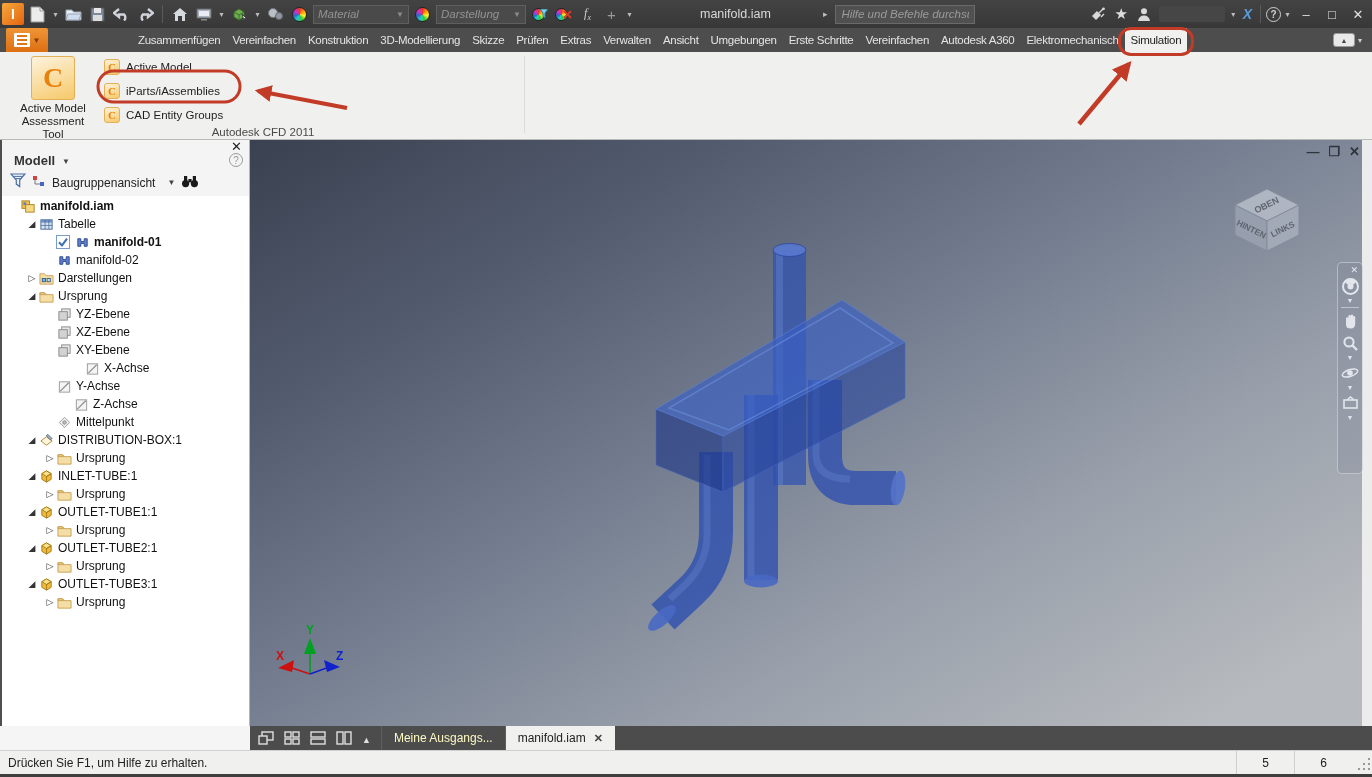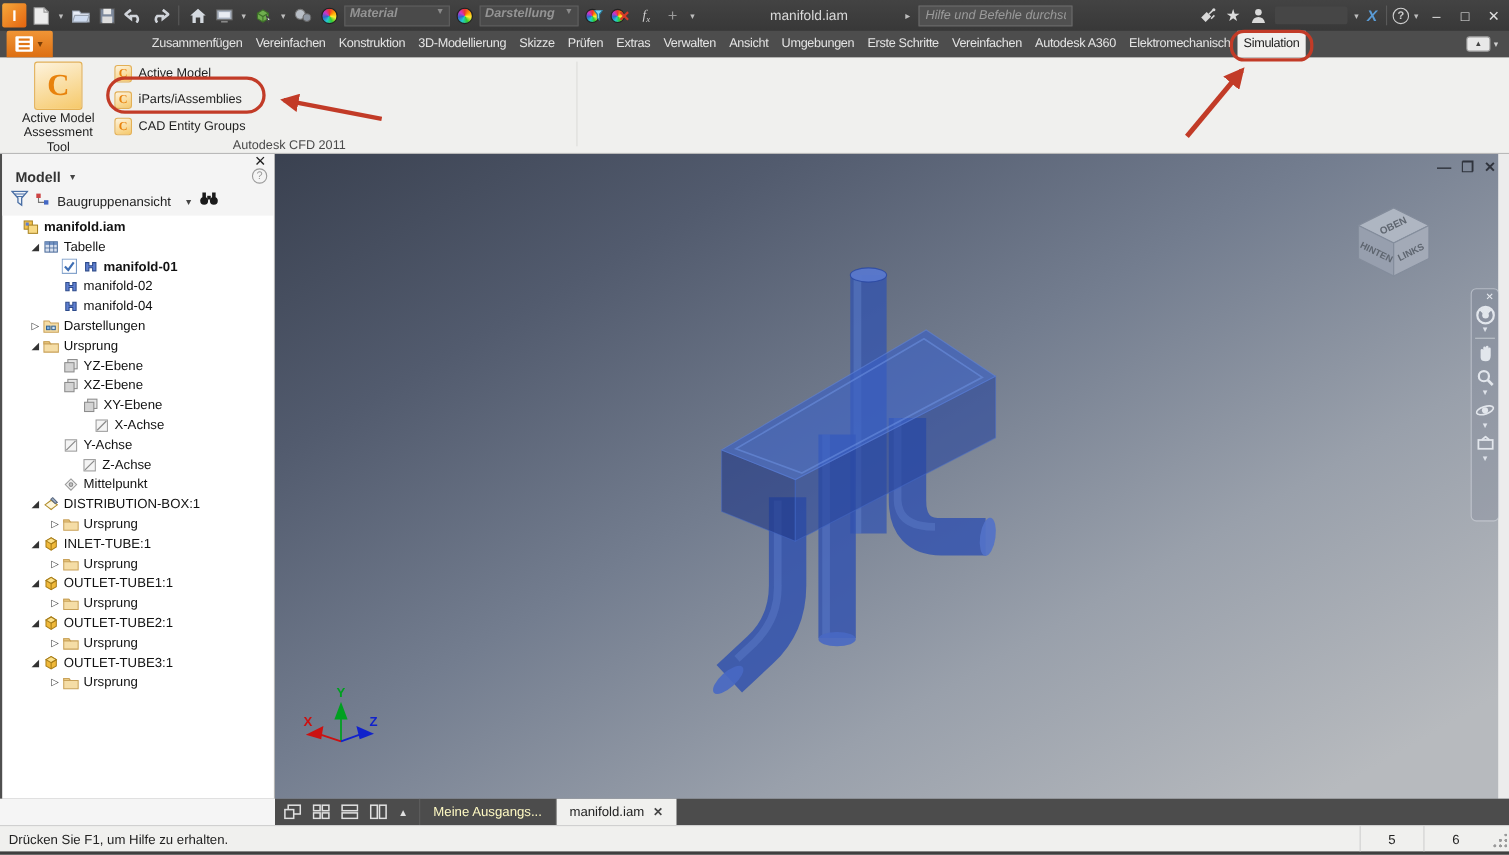--- a/index.html
+++ b/index.html
@@ -11,21 +11,21 @@
   .titlebar { position:relative; height:28px; background:linear-gradient(#434343,#383838); }
   .tb-left { position:absolute; left:2px; top:0; height:28px; display:flex; align-items:center; gap:3px; }
   .tb-ic { width:21px; height:21px; display:flex; align-items:center; justify-content:center;
            color:#d6d6d6; font-size:13px; cursor:pointer; }
   .tb-ic svg { display:block; }
   .tb-caret { width:9px; color:#bdbdbd; font-size:8px; display:flex; align-items:center; justify-content:center; }
   .tb-sep { width:1px; height:18px; background:#5a5a5a; margin:0 3px; }
   .logo { width:22px; height:22px; border-radius:2px; background:linear-gradient(135deg,#f6a83b,#e4640f);
           display:flex; align-items:center; justify-content:center; color:#fff; font-weight:bold; font-size:14px; }
   .combo { height:19px; background:#4a4a4a; border:1px solid #5f5f5f; color:#949494; font-style:italic;
-           font-size:11.5px; display:flex; align-items:flex-start; padding:0 4px;font-weight:bold; }
+           font-size:11.5px; display:flex; align-items:center; padding:0 4px; }
   .combo .cv { flex:1; }
   .combo .ca { color:#8a8a8a; font-size:8px; margin-left:4px; }
   .combo.material { width:96px; }
   .combo.darst { width:90px; }
   .color-wheel { width:15px; height:15px; border-radius:50%;
      background:conic-gradient(#e33,#f90,#fe3,#3c3,#2cc,#36c,#c3c,#e33); border:1px solid #222; }
   .fx { font-style:italic; font-size:12px; color:#cfcfcf; font-family:"Liberation Serif",serif; }
   .tb-center { position:absolute; left:700px; top:0; height:28px; display:flex; align-items:center; gap:8px; }
   .tb-doc { color:#d9d9d9; font-size:12.5px; }
   .tb-fly { color:#bdbdbd; font-size:9px; margin-left:44px; }
@@ -404,29 +404,20 @@
           </div>
           <div class="trow" style="padding-left: 42px;">
             <span class="exp"></span>
             <span class="ticon">
               <svg viewBox="0 0 16 16">
                 <path d="M3 4 h3.2 v3 h3.6 V4 H13 v8 H9.8 V9 H6.2 v3 H3z" fill="#5f7fd0" stroke="#2c4a8a"></path>
               </svg>
             </span>
             <span>manifold-02</span>
           </div>
-          <div class="trow" style="padding-left: 42px;">
-            <span class="exp"></span>
-            <span class="ticon">
-              <svg viewBox="0 0 16 16">
-                <path d="M3 4 h3.2 v3 h3.6 V4 H13 v8 H9.8 V9 H6.2 v3 H3z" fill="#5f7fd0" stroke="#2c4a8a"></path>
-              </svg>
-            </span>
-            <span>manifold-04</span>
-          </div>
           <div class="trow" style="padding-left: 24px;">
             <span class="exp">▷</span>
             <span class="ticon">
               <svg viewBox="0 0 16 14">
                 <path d="M1 2 h5 l1.5 2 H15 v9 H1z" fill="#f5dda6" stroke="#c9a25a"></path>
                 <rect x="3.5" y="7" width="3.4" height="3.4" fill="#7fb2e5" stroke="#33628f"></rect>
                 <rect x="8.6" y="7" width="3.4" height="3.4" fill="#cfe2f5" stroke="#33628f"></rect>
               </svg>
             </span>
             <span>Darstellungen</span>
@@ -454,21 +445,21 @@
           <div class="trow" style="padding-left: 42px;">
             <span class="exp"></span>
             <span class="ticon">
               <svg viewBox="0 0 16 16">
                 <rect x="5" y="2" width="9" height="9" fill="#e6e6e6" stroke="#8a8a8a"></rect>
                 <rect x="2" y="5" width="9" height="9" fill="#d3d3d3" stroke="#8a8a8a"></rect>
               </svg>
             </span>
             <span>XZ-Ebene</span>
           </div>
-          <div class="trow" style="padding-left: 60px;">
+          <div class="trow" style="padding-left: 42px;">
             <span class="exp"></span>
             <span class="ticon">
               <svg viewBox="0 0 16 16">
                 <rect x="5" y="2" width="9" height="9" fill="#e6e6e6" stroke="#8a8a8a"></rect>
                 <rect x="2" y="5" width="9" height="9" fill="#d3d3d3" stroke="#8a8a8a"></rect>
               </svg>
             </span>
             <span>XY-Ebene</span>
           </div>
           <div class="trow" style="padding-left: 42px; margin-left: 28px;">

